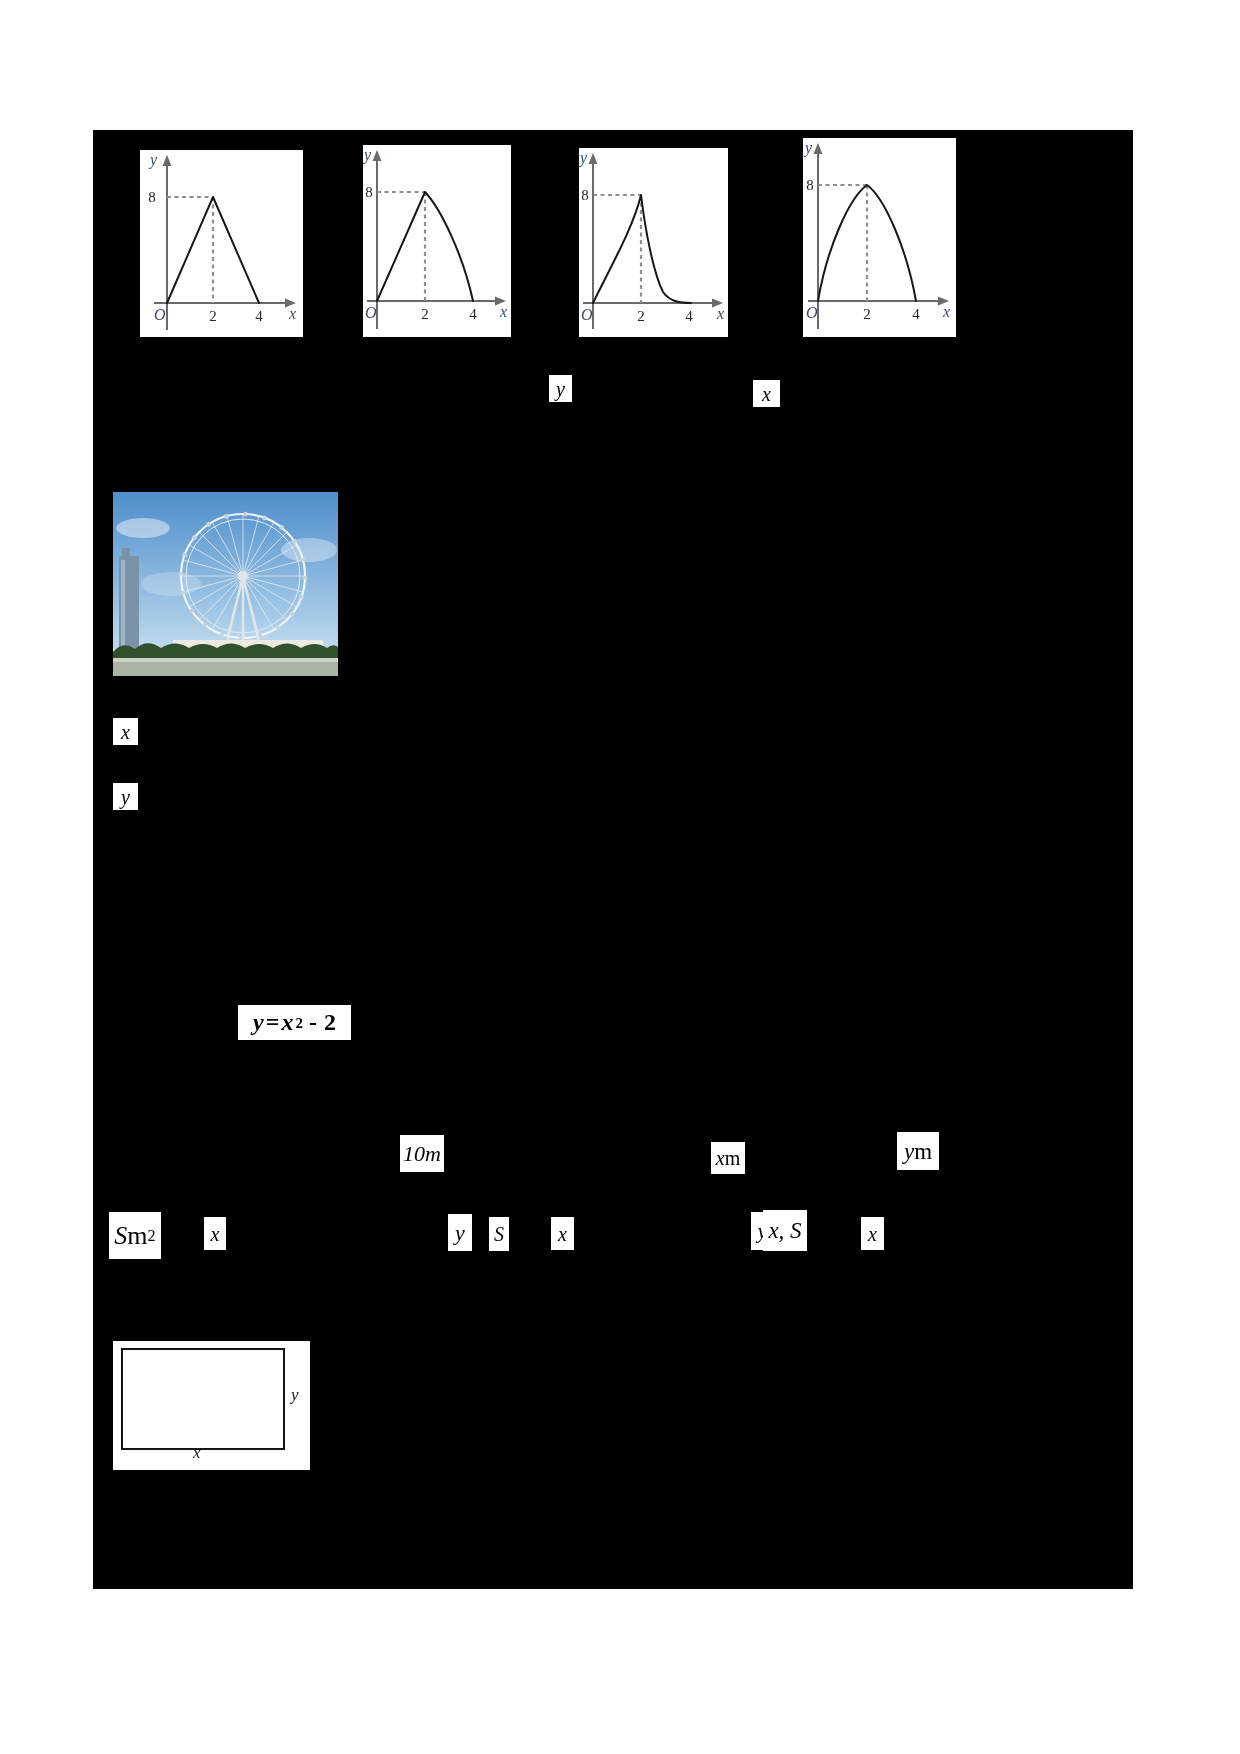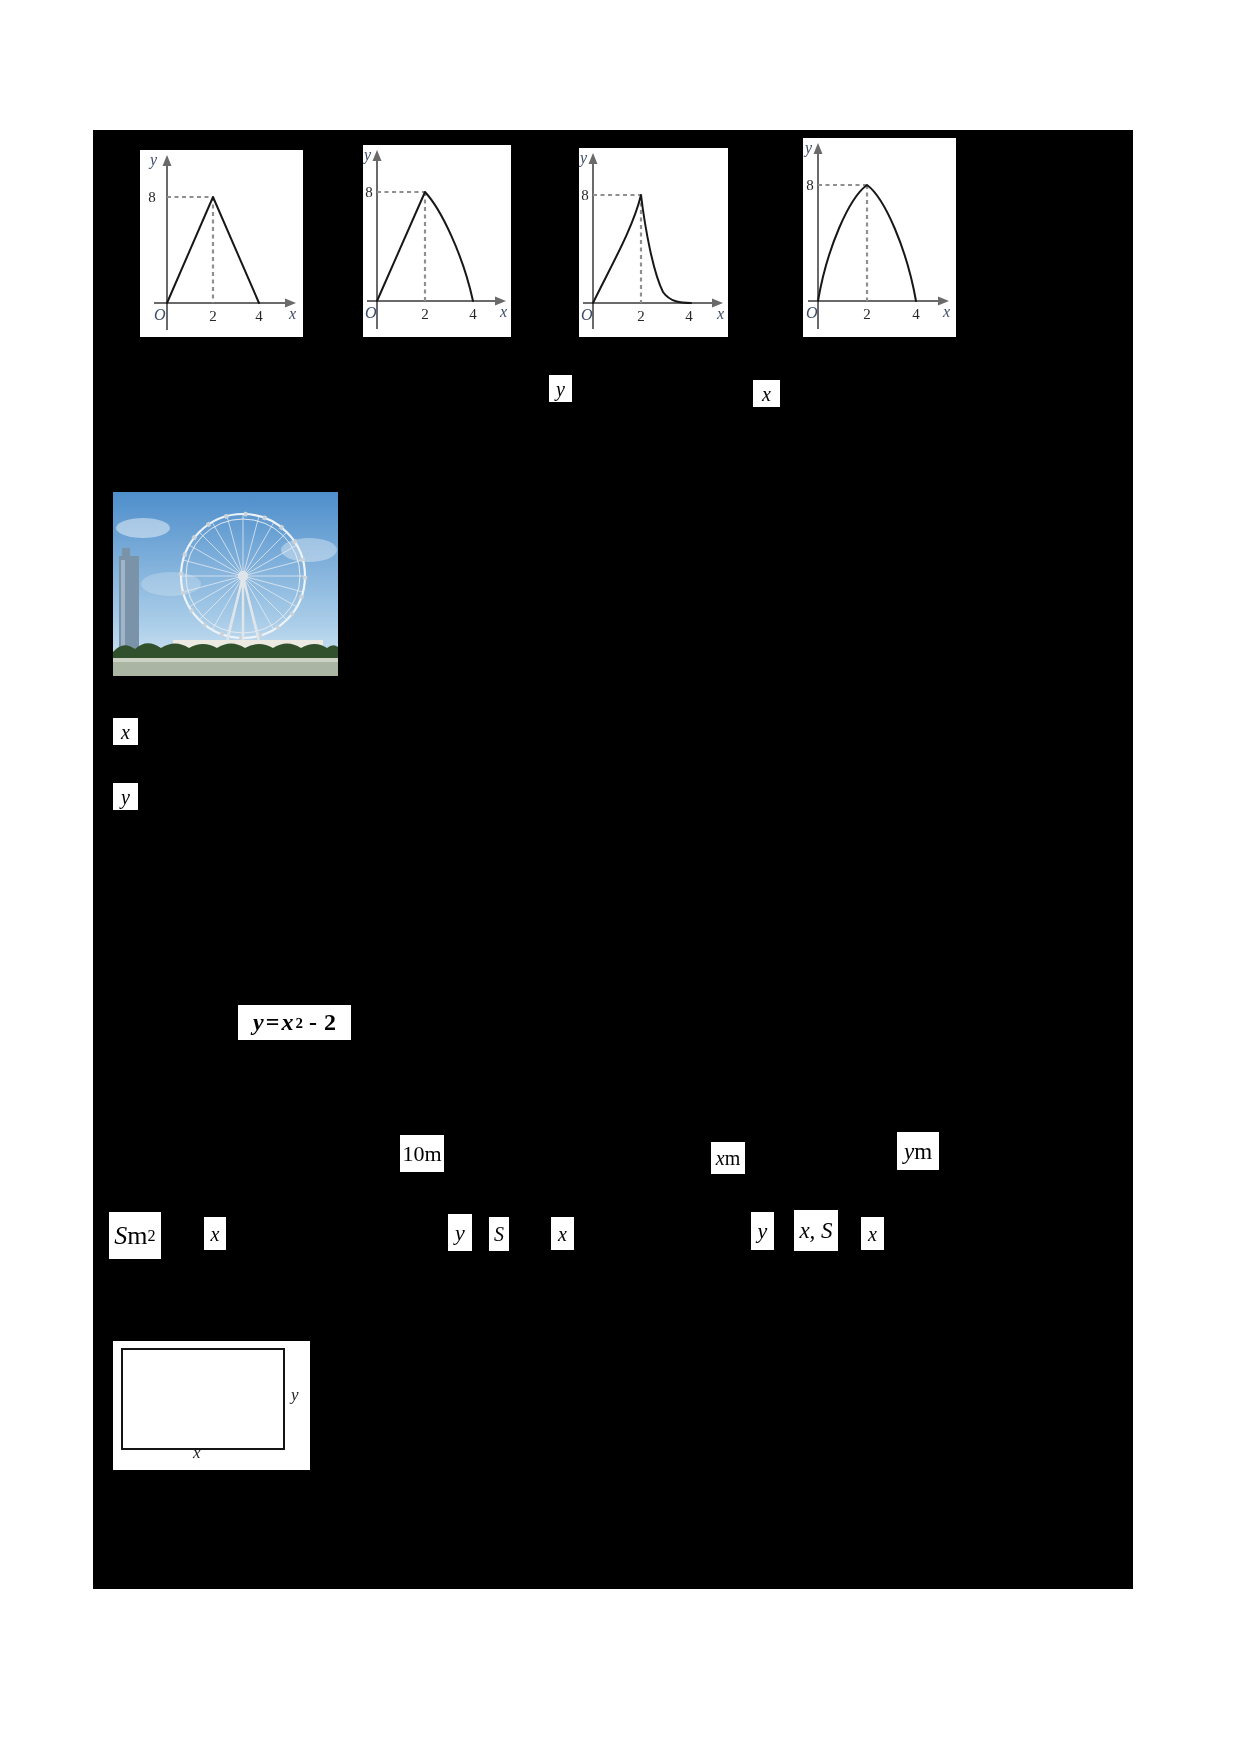--- a/index.html
+++ b/index.html
@@ -157,31 +157,31 @@
 
   <div class="formula">
     <span class="it">y</span>
     <span>=</span>
     <span class="it">x</span>
     <span class="sup">2</span>
     <span style="margin-left:5px;">-</span>
     <span style="margin-left:6px;">2</span>
   </div>
 
-  <span class="tok" style="left:400px;top:1135px;width:44px;height:37px;font-size:22px;"><span>10</span><span>m</span></span>
+  <span class="tok" style="left:400px;top:1135px;width:44px;height:37px;font-size:22px;font-style:italic;"><span>10</span><span>m</span></span>
   <span class="tok" style="left:711px;top:1142px;width:34px;height:32px;font-size:20px;"><span class="it">x</span><span>m</span></span>
   <span class="tok" style="left:897px;top:1132px;width:42px;height:38px;font-size:23px;"><span class="it">y</span><span>m</span></span>
 
   <span class="tok" style="left:109px;top:1212px;width:52px;height:47px;font-size:26px;"><span class="it">S</span><span>m</span><span class="sup">2</span></span>
   <span class="tok it" style="left:204px;top:1217px;width:22px;height:33px;font-size:20px;">x</span>
   <span class="tok it" style="left:448px;top:1214px;width:24px;height:37px;font-size:22px;">y</span>
   <span class="tok it" style="left:489px;top:1217px;width:20px;height:34px;font-size:20px;">S</span>
   <span class="tok it" style="left:551px;top:1217px;width:23px;height:33px;font-size:20px;">x</span>
   <span class="tok it" style="left:751px;top:1212px;width:23px;height:38px;font-size:22px;">y</span>
-  <span class="tok it" style="left:794px;top:1210px;width:44px;height:41px;font-size:23px;">x, S</span>
+  <span class="tok it" style="left:763px;top:1210px;width:44px;height:41px;font-size:23px;">x, S</span>
   <span class="tok it" style="left:861px;top:1217px;width:23px;height:33px;font-size:20px;">x</span>
 
   <div class="rd">
     <div class="inner"></div>
     <span class="lab" style="left:178px;top:44px;">y</span>
     <span class="lab" style="left:80px;top:102px;">x</span>
   </div>
 
 </div>
 

